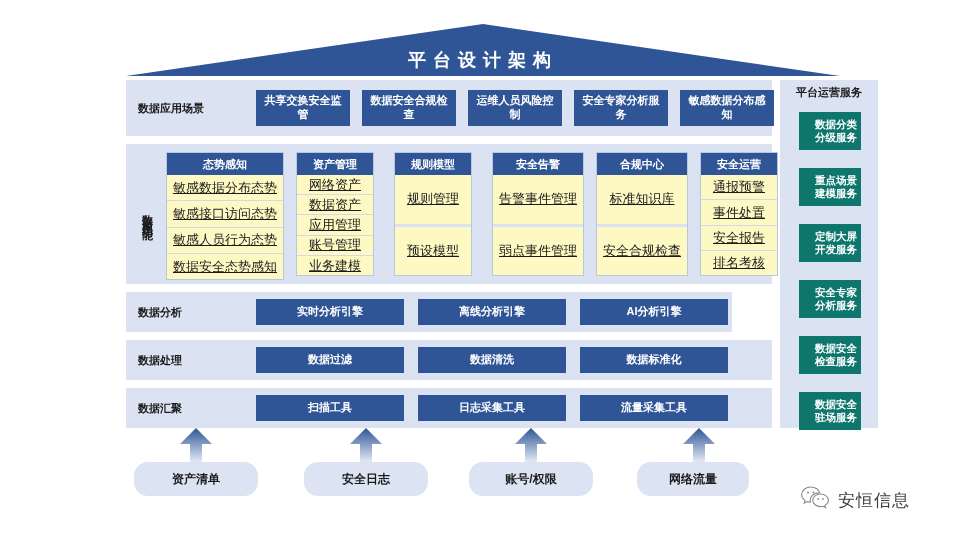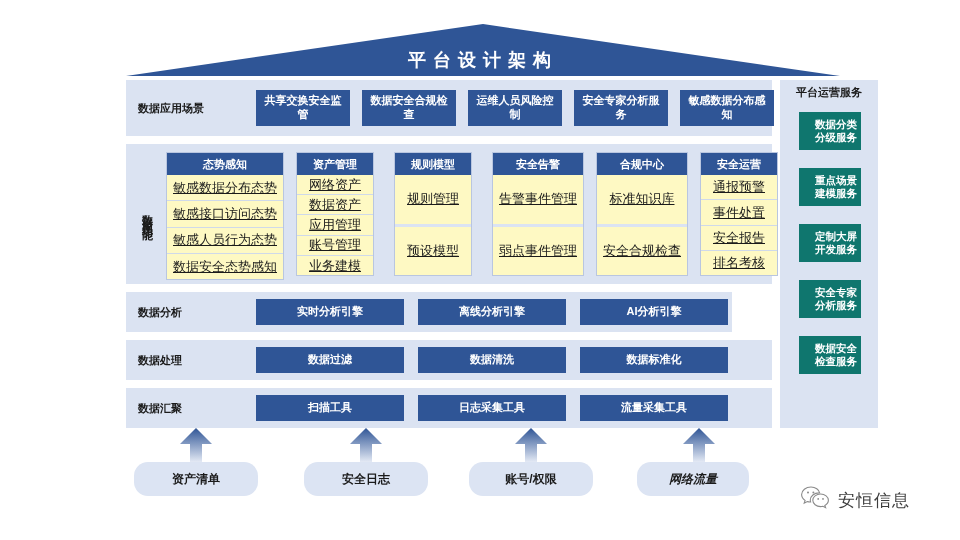--- a/index.html
+++ b/index.html
@@ -189,20 +189,21 @@
     <div class="bluebox" style="left:454px;top:7px;width:148px;height:26px;">流量采集工具</div>
   </div>
 
   <div class="panel" style="left:780px;top:80px;width:98px;height:348px;">
     <div class="side-title">平台运营服务</div>
     <div class="side-box" style="left:19px;top:32px;width:62px;height:38px;">数据分类分级服务</div>
     <div class="side-box" style="left:19px;top:88px;width:62px;height:38px;">重点场景建模服务</div>
     <div class="side-box" style="left:19px;top:144px;width:62px;height:38px;">定制大屏开发服务</div>
     <div class="side-box" style="left:19px;top:200px;width:62px;height:38px;">安全专家分析服务</div>
     <div class="side-box" style="left:19px;top:256px;width:62px;height:38px;">数据安全检查服务</div>
+    <div class="side-box" style="left:19px;top:312px;width:62px;height:38px;">数据安全驻场服务</div>
   </div>
 
   <div class="arrow" style="left:178px;top:428px;">
     <svg viewBox="0 0 36 36" preserveAspectRatio="none">
       <defs>
           <linearGradient id="ag1" x1="0" y1="1" x2="0" y2="0">
         <stop offset="0%" stop-color="#eef2fa"></stop>
             <stop offset="100%" stop-color="#2f5596"></stop>
       </linearGradient>
         </defs>
@@ -239,21 +240,21 @@
             <stop offset="100%" stop-color="#2f5596"></stop>
       </linearGradient>
         </defs>
       <polygon points="12,36 12,16 2,16 18,0 34,16 24,16 24,36" fill="url(#ag4)"></polygon>
     </svg>
   </div>
 
   <div class="src-box" style="left:134px;top:462px;width:124px;height:34px;">资产清单</div>
   <div class="src-box" style="left:304px;top:462px;width:124px;height:34px;">安全日志</div>
   <div class="src-box" style="left:469px;top:462px;width:124px;height:34px;">账号/权限</div>
-  <div class="src-box" style="left:637px;top:462px;width:112px;height:34px;font-style:italic;">网络流量</div>
+  <div class="src-box" style="left:637px;top:462px;width:112px;height:34px;">网络流量</div>
 
   <div class="brand" style="left:800px;top:485px;">
     <span>
       <svg width="30" height="26" viewBox="0 0 30 26">
         <path d="M11 2C5.8 2 1.6 5.4 1.6 9.6c0 2.4 1.4 4.5 3.5 5.9l-.9 2.7 3.1-1.6c.9.2 1.8.4 2.7.4h.6c-.2-.6-.3-1.2-.3-1.9 0-4 3.9-7.2 8.7-7.2h.6C19.1 4.8 15.5 2 11 2z" fill="none" stroke="#8b8b8b" stroke-width="1.1"></path>
         <circle cx="8" cy="7.6" r="1" fill="#8b8b8b"></circle>
         <circle cx="13.4" cy="7.6" r="1" fill="#8b8b8b"></circle>
         <path d="M28.4 15.3c0-3.5-3.5-6.3-7.8-6.3s-7.8 2.8-7.8 6.3c0 3.5 3.5 6.3 7.8 6.3.8 0 1.6-.1 2.3-.3l2.7 1.4-.8-2.3c2.1-1.1 3.6-3 3.6-5.1z" fill="none" stroke="#8b8b8b" stroke-width="1.1"></path>
         <circle cx="18.2" cy="13.9" r=".9" fill="#8b8b8b"></circle>
         <circle cx="23" cy="13.9" r=".9" fill="#8b8b8b"></circle>

